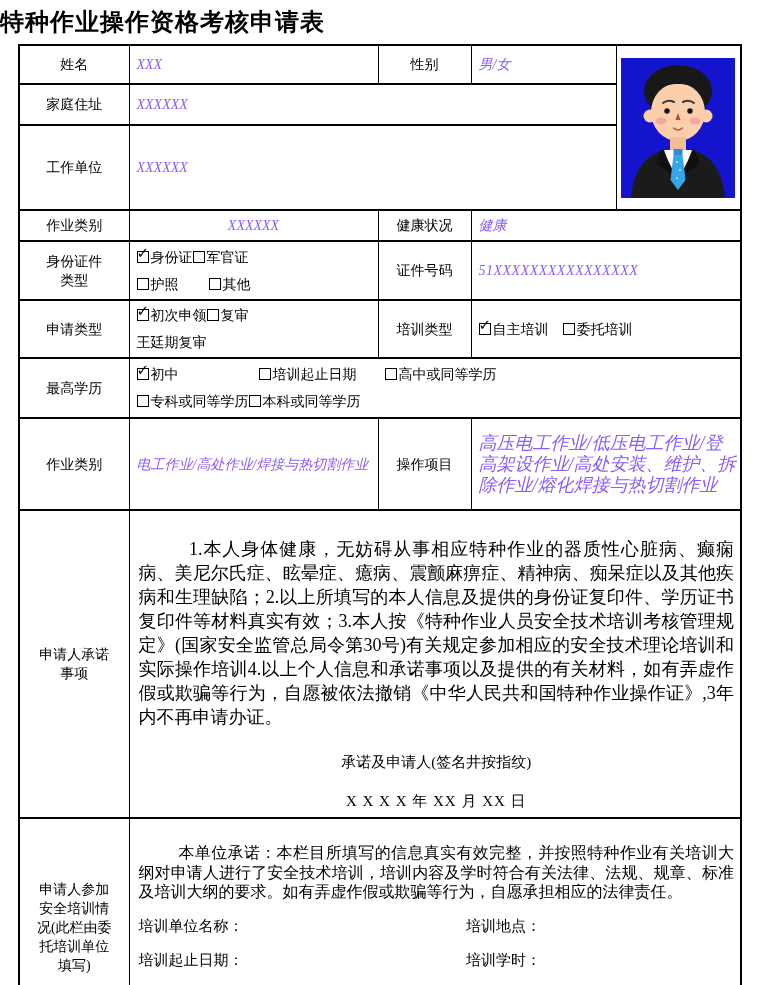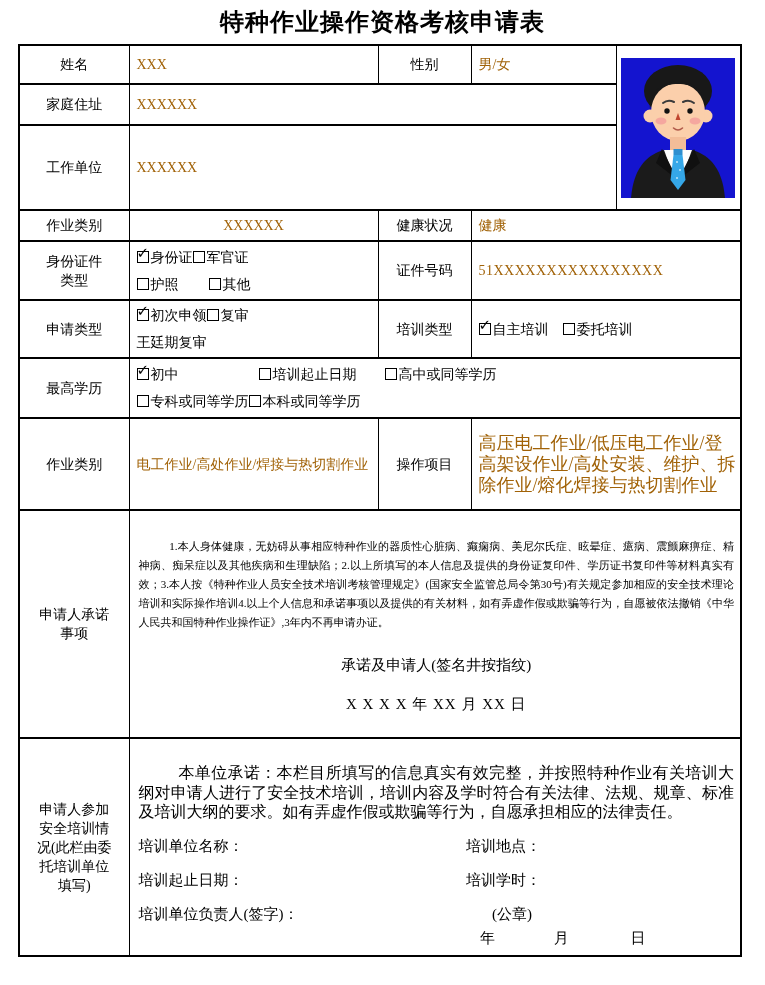--- a/index.html
+++ b/index.html
@@ -2,35 +2,35 @@
 <html><head>
 <meta charset="utf-8">
 <style>
   html,body{margin:0;padding:0;}
   body{
     width:765px;height:985px;background:#ffffff;position:relative;
     font-family:"Liberation Serif","DejaVu Serif",serif;color:#000;
     -webkit-font-smoothing:none;
   }
   .page-title{
-    position:absolute;top:6px;left:0;width:765px;text-align:center;
+    position:absolute;top:6px;left:0;width:765px;text-align:left;
     font-size:24px;font-weight:bold;letter-spacing:1px;
   }
   table.form{
     position:absolute;left:18px;top:44px;width:722px;
     border-collapse:collapse;table-layout:fixed;
     border:2px solid #000;
   }
   td{
     border:solid #000;border-width:2px 1px;
     font-size:14px;vertical-align:middle;padding:1px 4px;
     overflow:hidden;
   }
   .lab{text-align:center;white-space:pre-line;line-height:19px;padding:1px 2px;}
-  .val{color:#a16207;}
+  .val{color:#8b5cf6;font-style:italic;}
   .vcell{padding-left:7px;}
   .center{text-align:center;}
   .idnum{font-size:14px;letter-spacing:0.5px;}
   
   .cb{
     display:inline-block;width:12px;height:12px;border:1px solid #000;
     margin-right:2px;vertical-align:-1px;position:relative;background:#fff;
     box-sizing:border-box;
   }
   .cb.on::after{
@@ -40,21 +40,21 @@
   }
   .opt{white-space:nowrap;}
   .optline{line-height:27px;white-space:nowrap;}
   .gap30{margin-left:30px;}
   .gap14{margin-left:14px;}
   .gap80{margin-left:80px;}
   .gap28{margin-left:28px;}
   .redwrap{line-height:21px;}
   
   .commit-cell{vertical-align:top;padding:26px 6px 6px 9px;}
-  .commit-body{margin:0;text-indent:2.8em;line-height:19px;text-align:justify;font-size:11px;}
+  .commit-body{margin:0;text-indent:2.8em;line-height:24px;text-align:justify;font-size:18px;}
   .sig-line{text-align:center;margin-top:24px;font-size:15px;}
   .date-line{text-align:center;margin-top:20px;font-size:15px;letter-spacing:1px;}
   
   .train-cell{vertical-align:top;padding:24px 6px 6px 9px;}
   .train-body{margin:0;text-indent:2.5em;line-height:19.5px;text-align:justify;font-size:16px;}
   .frow{display:flex;margin-top:14px;font-size:15px;line-height:20px;}
   .frow .fl{width:55%;}
   .frow .fr{width:45%;}
   .seal{margin-left:26px;text-align:right;}
   .ymd span{display:inline-block;}

